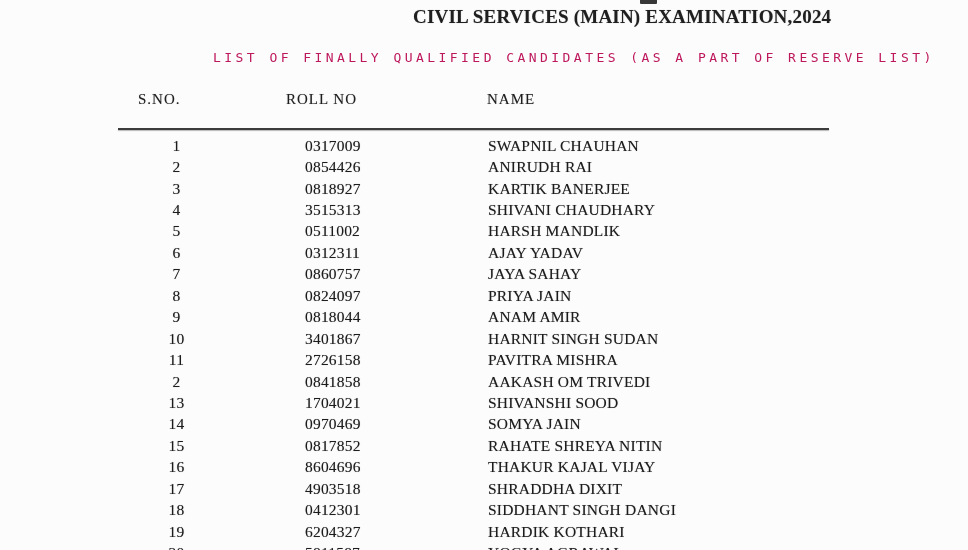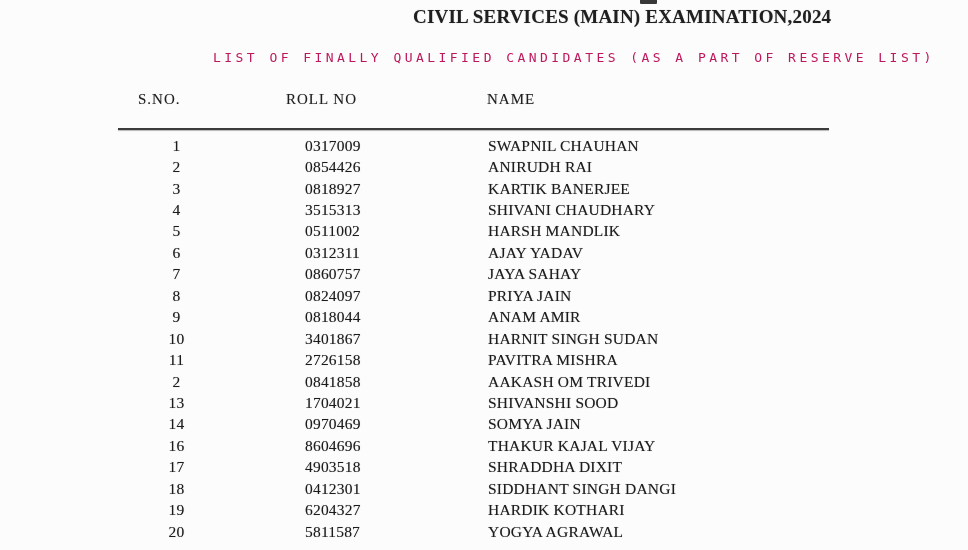--- a/index.html
+++ b/index.html
@@ -186,20 +186,25 @@
       <span class="cell-roll">1704021</span>
       <span class="cell-name">SHIVANSHI SOOD</span>
     </div>
 
     <div class="row">
       <span class="cell-sno">14</span>
       <span class="cell-roll">0970469</span>
       <span class="cell-name">SOMYA JAIN</span>
     </div>
 
+    <div class="row">
+      <span class="cell-sno">15</span>
+      <span class="cell-roll">0817852</span>
+      <span class="cell-name">RAHATE SHREYA NITIN</span>
+    </div>
 
     <div class="row">
       <span class="cell-sno">16</span>
       <span class="cell-roll">8604696</span>
       <span class="cell-name">THAKUR KAJAL VIJAY</span>
     </div>
 
     <div class="row">
       <span class="cell-sno">17</span>
       <span class="cell-roll">4903518</span>

